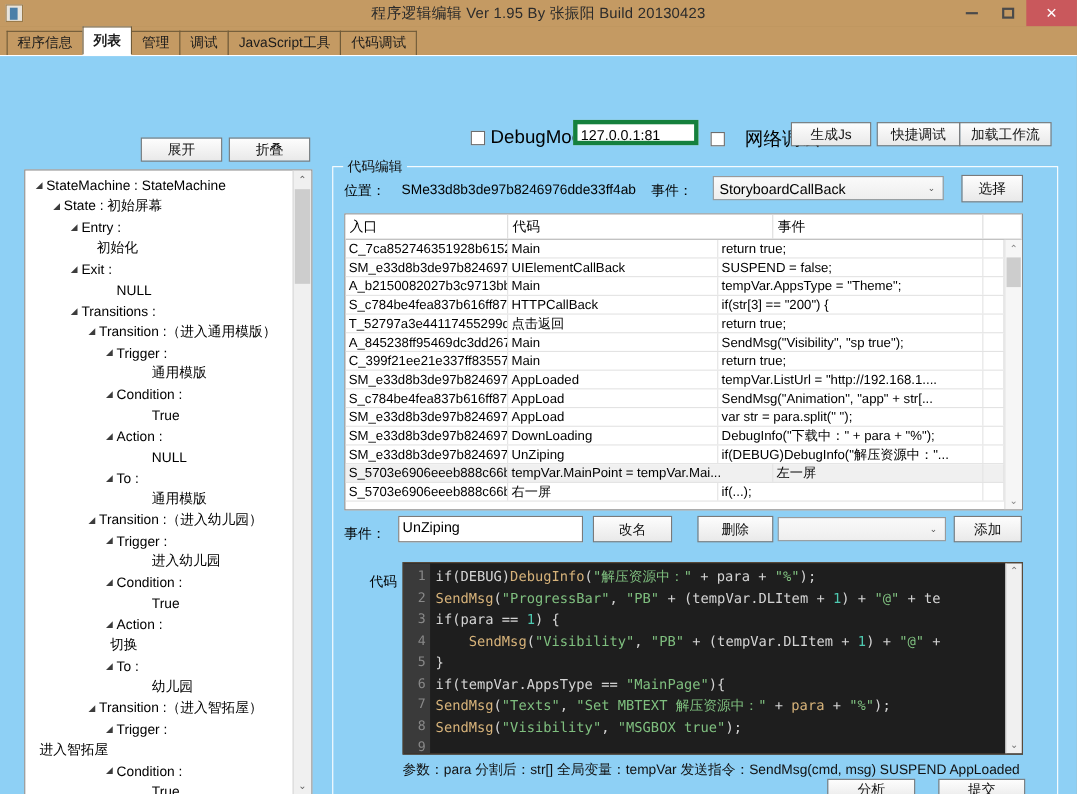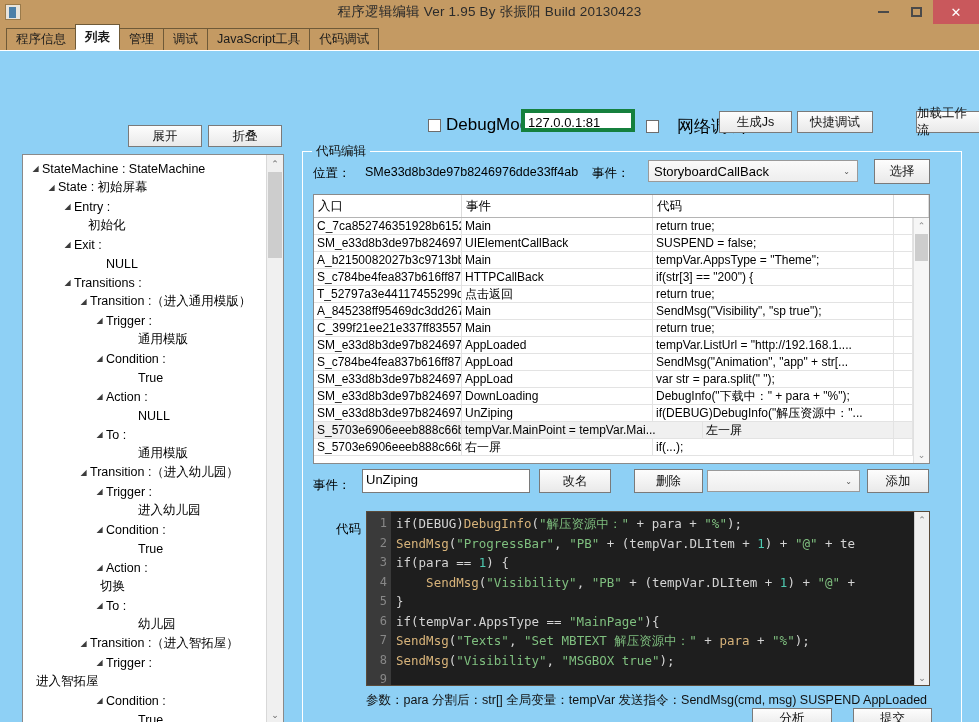--- a/index.html
+++ b/index.html
@@ -96,21 +96,21 @@
 
   #ip-input {
     position: absolute; left: 521px; top: 58px; width: 114px; height: 23px;
     background: #fff; border: 4px solid #15803d;
     font-size: 13px; padding: 2px 3px; color: #000;
     font-family: "Liberation Sans", sans-serif;
   }
 
   #btn-genjs  { position: absolute; left: 719px; top: 60px; width: 73px; height: 22px; }
   #btn-quick  { position: absolute; left: 797px; top: 60px; width: 76px; height: 22px; }
-  #btn-load   { position: absolute; left: 916px; top: 60px; width: 64px; height: 22px; }
+  #btn-load   { position: absolute; left: 872px; top: 60px; width: 84px; height: 22px; }
 
   
   #tree-panel {
     position: absolute; left: 22px; top: 103px; width: 262px; height: 587px;
     background: #fff; border: 1px solid #8a8a8a;
     overflow: hidden;
   }
   #tree-inner {
     position: absolute; left: 0; top: 0; right: 17px; bottom: 17px;
     overflow: hidden; padding: 4px 0 0 0;
@@ -443,22 +443,22 @@
   <div id="evt-label">事件：</div>
   <div id="evt-select">
     <span>StoryboardCallBack</span>
     <span class="caret">⌄</span>
   </div>
   <div class="btn" id="btn-select">选择</div>
 
   <div id="grid">
     <div id="grid-head">
       <div class="gh c1">入口</div>
+      <div class="gh c3">代码</div>
       <div class="gh c2">事件</div>
-      <div class="gh c3">代码</div>
       <div class="gh c4"></div>
     </div>
     <div id="grid-body">
         <div class="grow">
           <div class="gc c1">C_7ca852746351928b6152f9(</div>
           <div class="gc c2">Main</div>
           <div class="gc c3">return true;</div>
           <div class="gc c4"></div>
         </div>
         <div class="grow">

